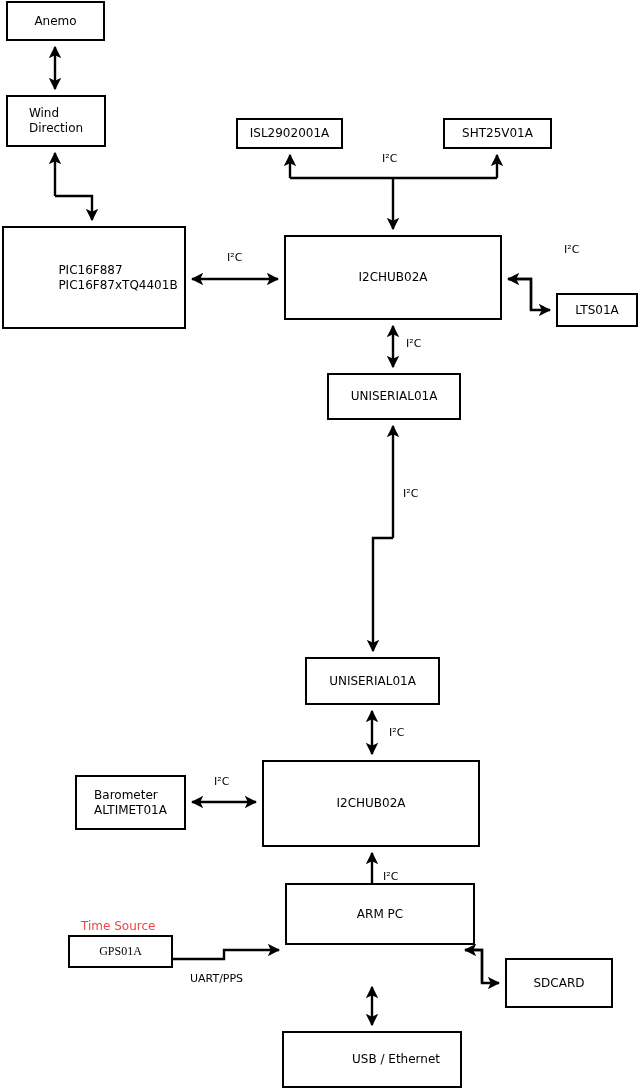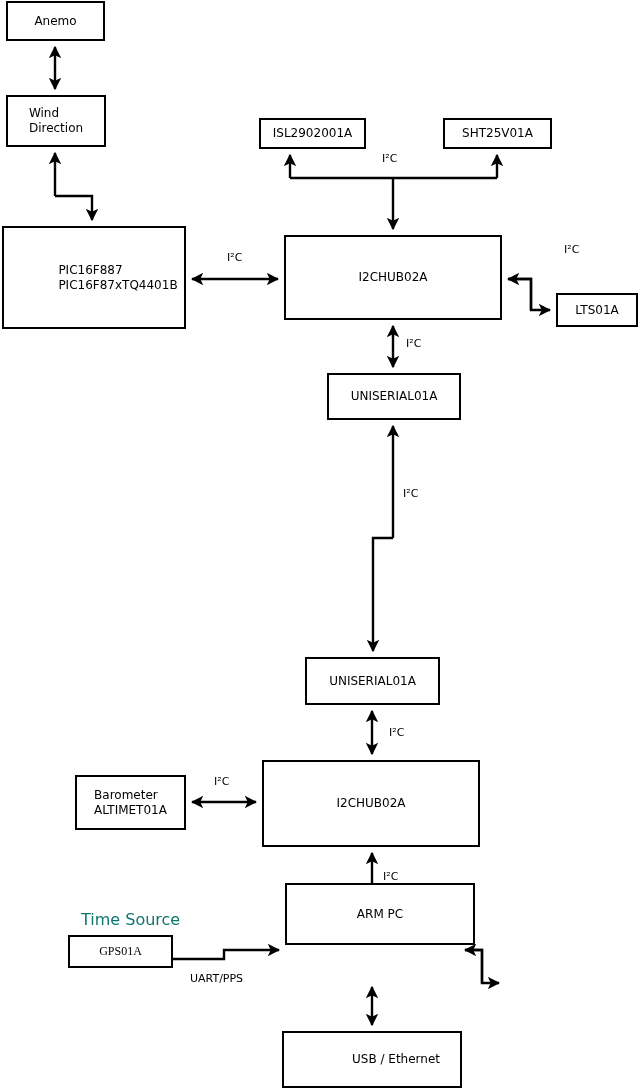--- a/index.html
+++ b/index.html
@@ -45,24 +45,25 @@
   .edge-label {
     position: absolute;
     font-size: 11px;
     color: #000000;
     white-space: nowrap;
     z-index: 3;
     background: transparent;
   }
   .free-label {
     position: absolute;
-    font-size: 16px;
-    color: #0f766e;
+    font-size: 12px;
+    color: #ef4444;
     white-space: nowrap;
     z-index: 3;
+    margin-top: 9px;
   }
 </style>
 </head>
 <body>
 
 <div id="diagram-root">
 
   <svg id="diagram-svg" viewBox="0 0 640 1089" xmlns="http://www.w3.org/2000/svg">
     <defs>
       <marker id="arrow" viewBox="0 0 10 10" refX="9" refY="5" markerWidth="5.2" markerHeight="5.2" orient="auto-start-reverse">
@@ -121,21 +122,21 @@
   <div class="node" style="left:6px;top:95px;width:100px;height:52px;">
     <span class="label">Wind
 Direction</span>
   </div>
 
   <div class="node" style="left:2px;top:226px;width:184px;height:103px;padding-left:48px;">
     <span class="label">PIC16F887
 PIC16F87xTQ4401B</span>
   </div>
 
-  <div class="node" style="left:236px;top:118px;width:107px;height:31px;margin-left:23px;">
+  <div class="node" style="left:236px;top:118px;width:107px;height:31px;">
     <span class="label">ISL2902001A</span>
   </div>
 
   <div class="node" style="left:443px;top:118px;width:109px;height:31px;">
     <span class="label">SHT25V01A</span>
   </div>
 
   <div class="node" style="left:284px;top:235px;width:218px;height:85px;">
     <span class="label">I2CHUB02A</span>
   </div>
@@ -162,20 +163,23 @@
   </div>
 
   <div class="node" style="left:68px;top:935px;width:105px;height:33px;font-family:Liberation Serif, serif;">
     <span class="label">GPS01A</span>
   </div>
 
   <div class="node" style="left:285px;top:883px;width:190px;height:62px;">
     <span class="label">ARM PC</span>
   </div>
 
+  <div class="node" style="left:505px;top:958px;width:108px;height:50px;">
+    <span class="label">SDCARD</span>
+  </div>
 
   <div class="node" style="left:282px;top:1031px;width:180px;height:57px;padding-left:48px;">
     <span class="label">USB / Ethernet</span>
   </div>
 
   <span class="edge-label" style="left:227px;top:251px;">I²C</span>
   <span class="edge-label" style="left:382px;top:152px;">I²C</span>
   <span class="edge-label" style="left:564px;top:243px;">I²C</span>
   <span class="edge-label" style="left:406px;top:337px;">I²C</span>
   <span class="edge-label" style="left:403px;top:487px;">I²C</span>

